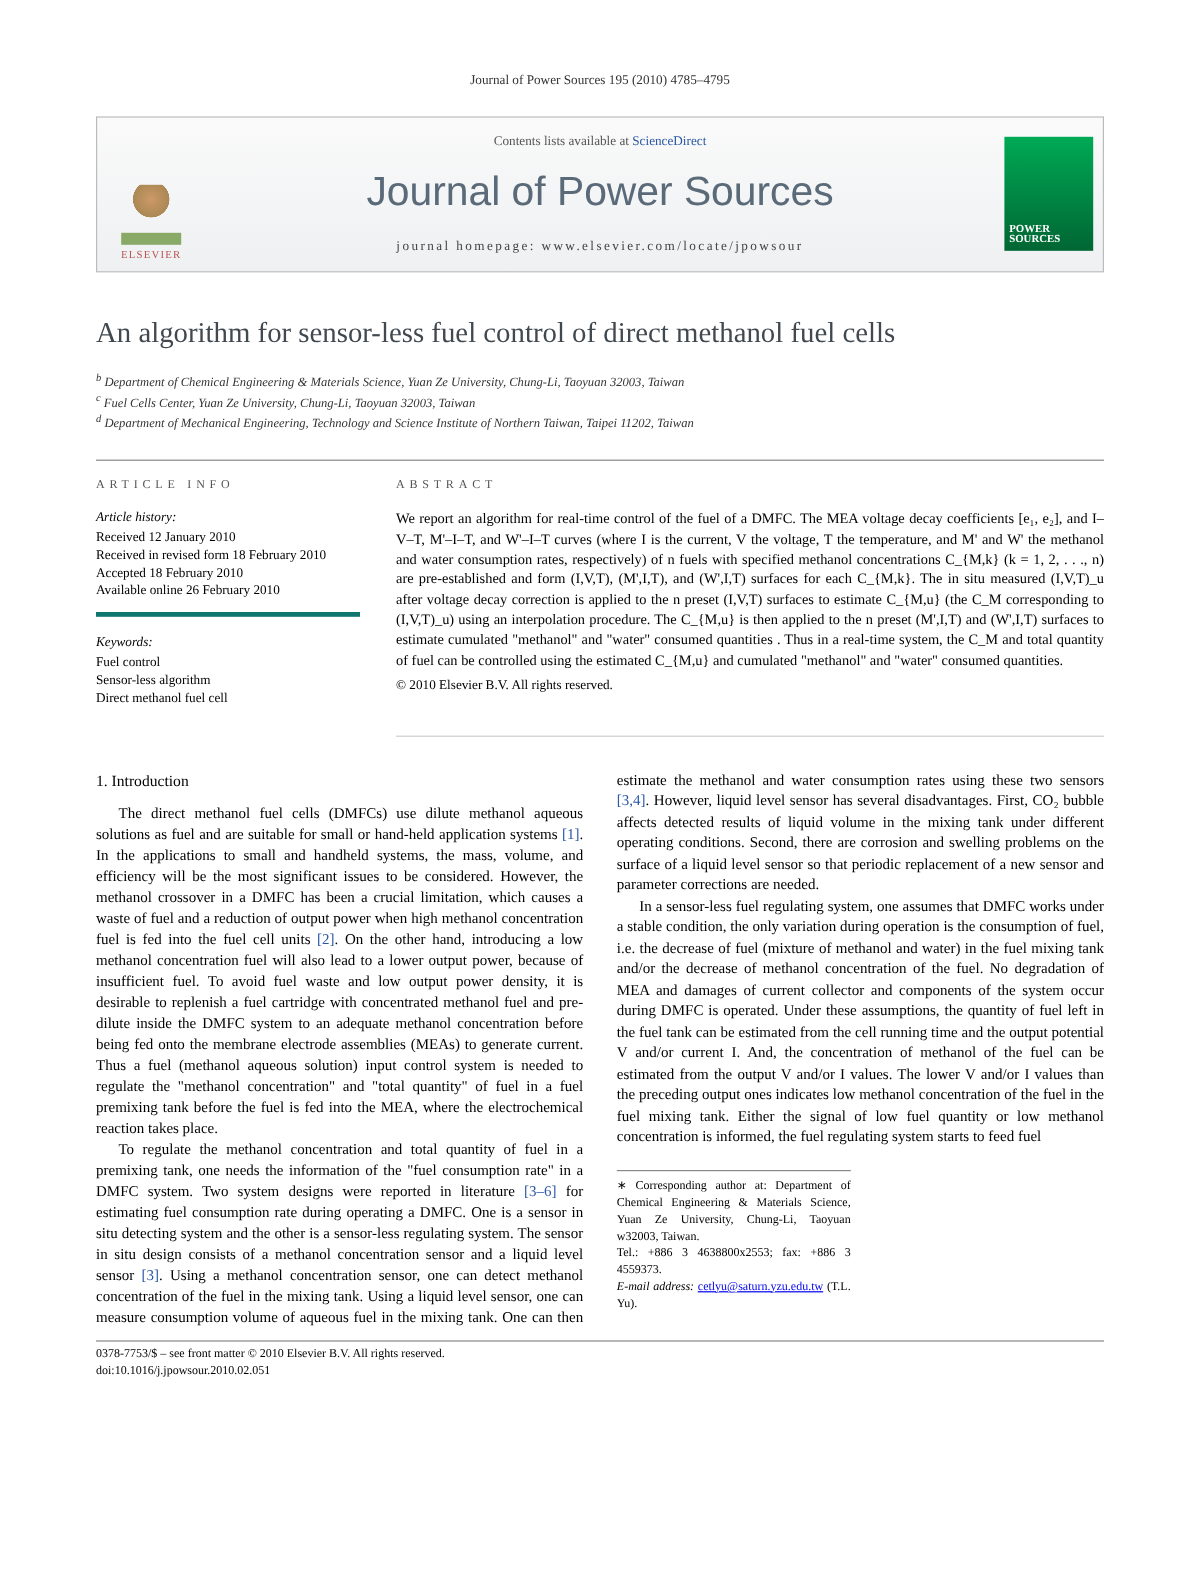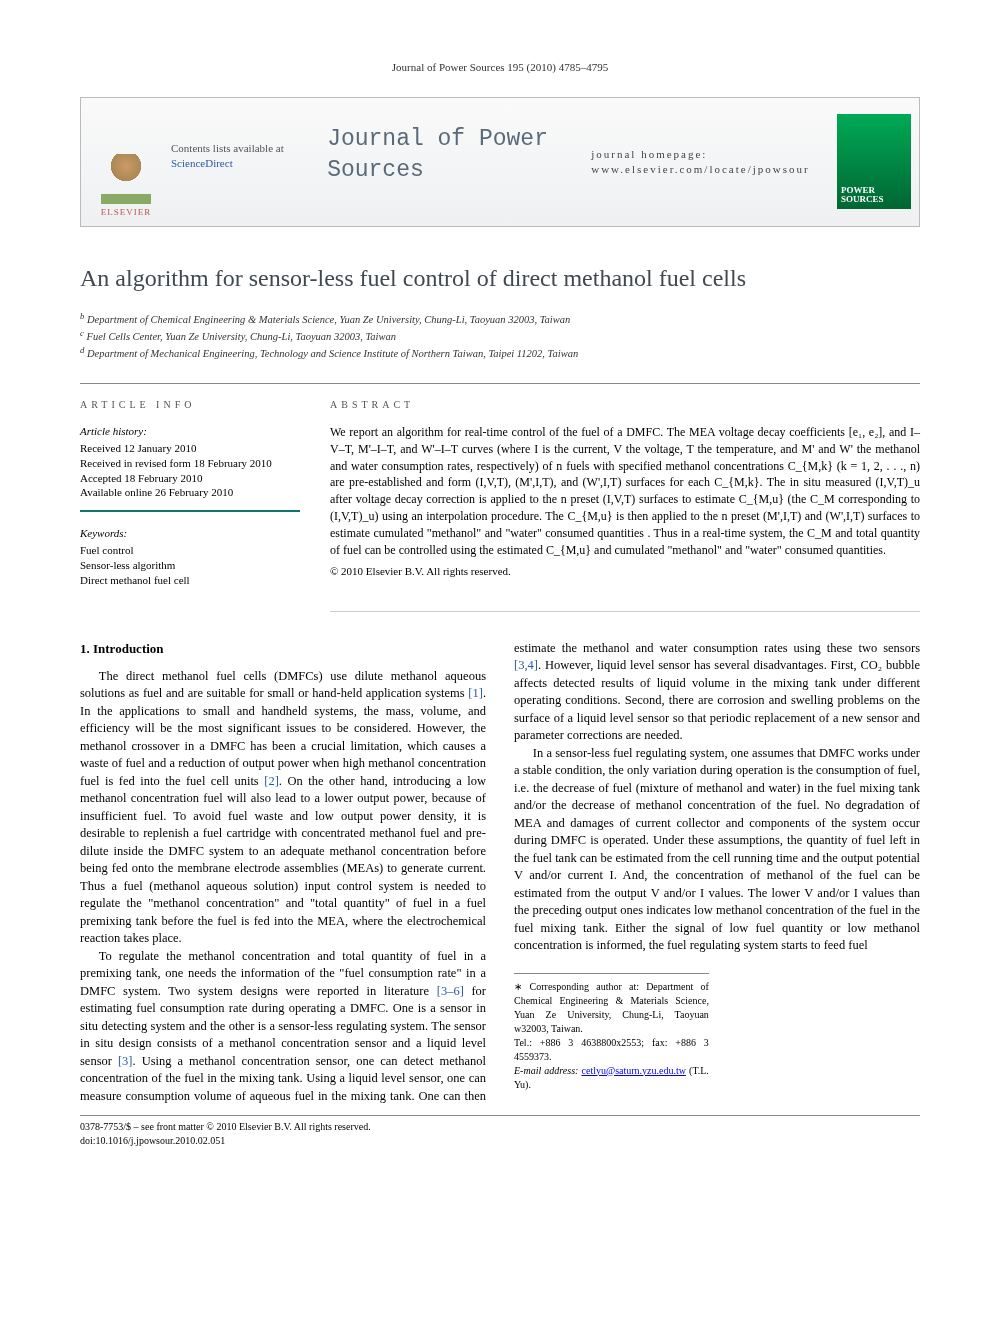--- a/index.html
+++ b/index.html
@@ -41,28 +41,27 @@
   }
   .elsevier-tree {
     width: 50px; height: 50px;
     background: radial-gradient(circle at 50% 30%, #c96 0%, #a85 40%, transparent 41%);
     border-bottom: 10px solid #8a6;
     margin-bottom:2px;
   }
   .banner-center {
     flex:1;
     display:flex;
-    flex-direction:row;
+    flex-direction:column;
     align-items:center;
     justify-content:center;
-    gap:32px;
   }
   .contents-line { font-size: 11px; color:#555; margin-bottom:12px; }
   .contents-line a { color:#2a58a5; text-decoration:none; }
-  .journal-name { font-size: 23px; color:#5a6a78; font-family: Liberation Mono, monospace; margin-bottom:14px; }
+  .journal-name { font-size: 34px; color:#5a6a78; font-family: Liberation Sans, sans-serif; margin-bottom:14px; }
   .homepage-line { font-size: 11px; letter-spacing: 2px; color:#444; }
   .banner-right {
     width: 90px; padding:8px; display:flex; align-items:center; justify-content:center;
   }
   .cover-thumb {
     width: 92px; height: 95px;
     background: linear-gradient(#0a5,#063);
     color:#fff; font-size:7px; padding:4px;
     display:flex; flex-direction:column; justify-content:flex-end;
   }
@@ -87,40 +86,40 @@
   }
   .info-col { width: 220px; font-size: 11px; }
   .info-heading {
     letter-spacing: 4px;
     font-size: 10px;
     color:#555;
     text-transform: uppercase;
     margin-bottom: 12px;
   }
   .info-sub { font-style: italic; margin-bottom:2px; }
-  .info-block { margin-bottom: 14px; border-bottom:2px solid #0f766e; padding-bottom:10px; }
+  .info-block { margin-bottom: 14px; border-bottom:4px solid #0f766e; padding-bottom:10px; }
   .info-block:last-child { border-bottom:none; }
   .abstract-col { flex:1; font-size: 12px; text-align: justify; border-bottom:1px solid #ccc; padding-bottom:10px;}
   .abstract-heading {
     letter-spacing: 4px;
     font-size: 10px;
     color:#555;
     text-transform: uppercase;
     margin-bottom: 12px;
   }
   .abstract-body { line-height:1.4; }
   .copyright { text-align:left; font-size:11px; margin-top:6px; }
   .body-columns {
     column-count: 2;
     column-gap: 28px;
     font-size: 12.5px;
     text-align: justify;
     line-height: 1.4;
   }
-  .section-heading { font-weight: bold; font-size: 13px; margin-bottom: 10px; }
+  .section-heading { font-weight: normal; font-size: 13px; margin-bottom: 10px; }
   .body-columns p { margin-bottom: 0; text-indent: 1.5em; }
   .body-columns p.first { text-indent: 1.5em; }
   .ref-link { color:#2a58a5; }
   .footnotes {
     border-top: 1px solid #888;
     margin-top: 18px;
     padding-top: 6px;
     font-size: 10px;
     line-height:1.4;
     width: 48%;

